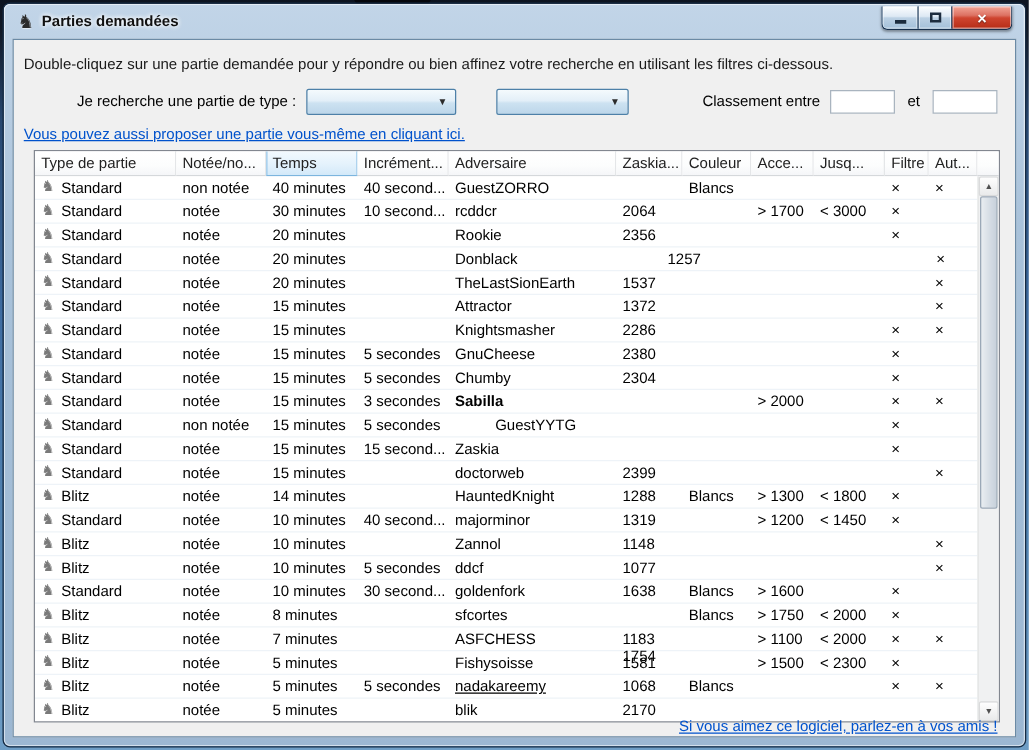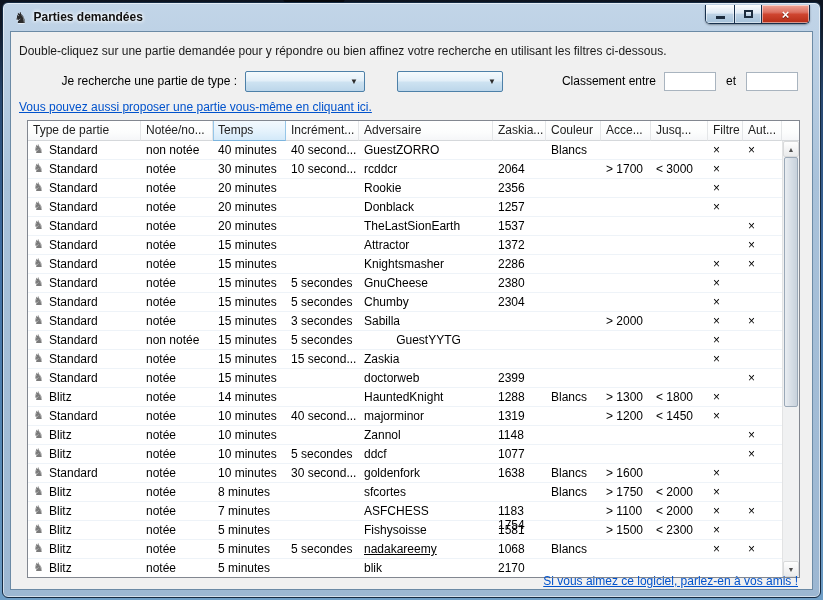--- a/index.html
+++ b/index.html
@@ -265,21 +265,21 @@
                 <div class="td" style="width: 57px;"></div>
                 <div class="td" style="width: 35px;">×</div>
                 <div class="td" style="width: 39px;"></div>
               </div>
               <div class="tr">
                 <div class="td" style="width: 113px;"><span class="piece-icon">♞</span><span>Standard</span></div>
                 <div class="td" style="width: 72px;">notée</div>
                 <div class="td" style="width: 73px;">20 minutes</div>
                 <div class="td" style="width: 73px;"></div>
                 <div class="td" style="width: 134px;">Donblack</div>
-                <div class="td" style="width: 53px;">1257</div>
+                <div class="td" style="width: 53px; margin-left: 36px;">1257</div>
                 <div class="td" style="width: 55px;"></div>
                 <div class="td" style="width: 50px;"></div>
                 <div class="td" style="width: 57px;"></div>
                 <div class="td" style="width: 35px;">×</div>
                 <div class="td" style="width: 39px;"></div>
               </div>
               <div class="tr">
                 <div class="td" style="width: 113px;"><span class="piece-icon">♞</span><span>Standard</span></div>
                 <div class="td" style="width: 72px;">notée</div>
                 <div class="td" style="width: 73px;">20 minutes</div>
@@ -342,21 +342,21 @@
                 <div class="td" style="width: 50px;"></div>
                 <div class="td" style="width: 57px;"></div>
                 <div class="td" style="width: 35px;">×</div>
                 <div class="td" style="width: 39px;"></div>
               </div>
               <div class="tr">
                 <div class="td" style="width: 113px;"><span class="piece-icon">♞</span><span>Standard</span></div>
                 <div class="td" style="width: 72px;">notée</div>
                 <div class="td" style="width: 73px;">15 minutes</div>
                 <div class="td" style="width: 73px;">3 secondes</div>
-                <div class="td" style="width: 134px;">Sabilla</div>
+                <div class="td" style="width: 134px; font-weight: bold;">Sabilla</div>
                 <div class="td" style="width: 53px;"></div>
                 <div class="td" style="width: 55px;"></div>
                 <div class="td" style="width: 50px;">&gt; 2000</div>
                 <div class="td" style="width: 57px;"></div>
                 <div class="td" style="width: 35px;">×</div>
                 <div class="td" style="width: 39px;">×</div>
               </div>
               <div class="tr">
                 <div class="td" style="width: 113px;"><span class="piece-icon">♞</span><span>Standard</span></div>
                 <div class="td" style="width: 72px;">non notée</div>

